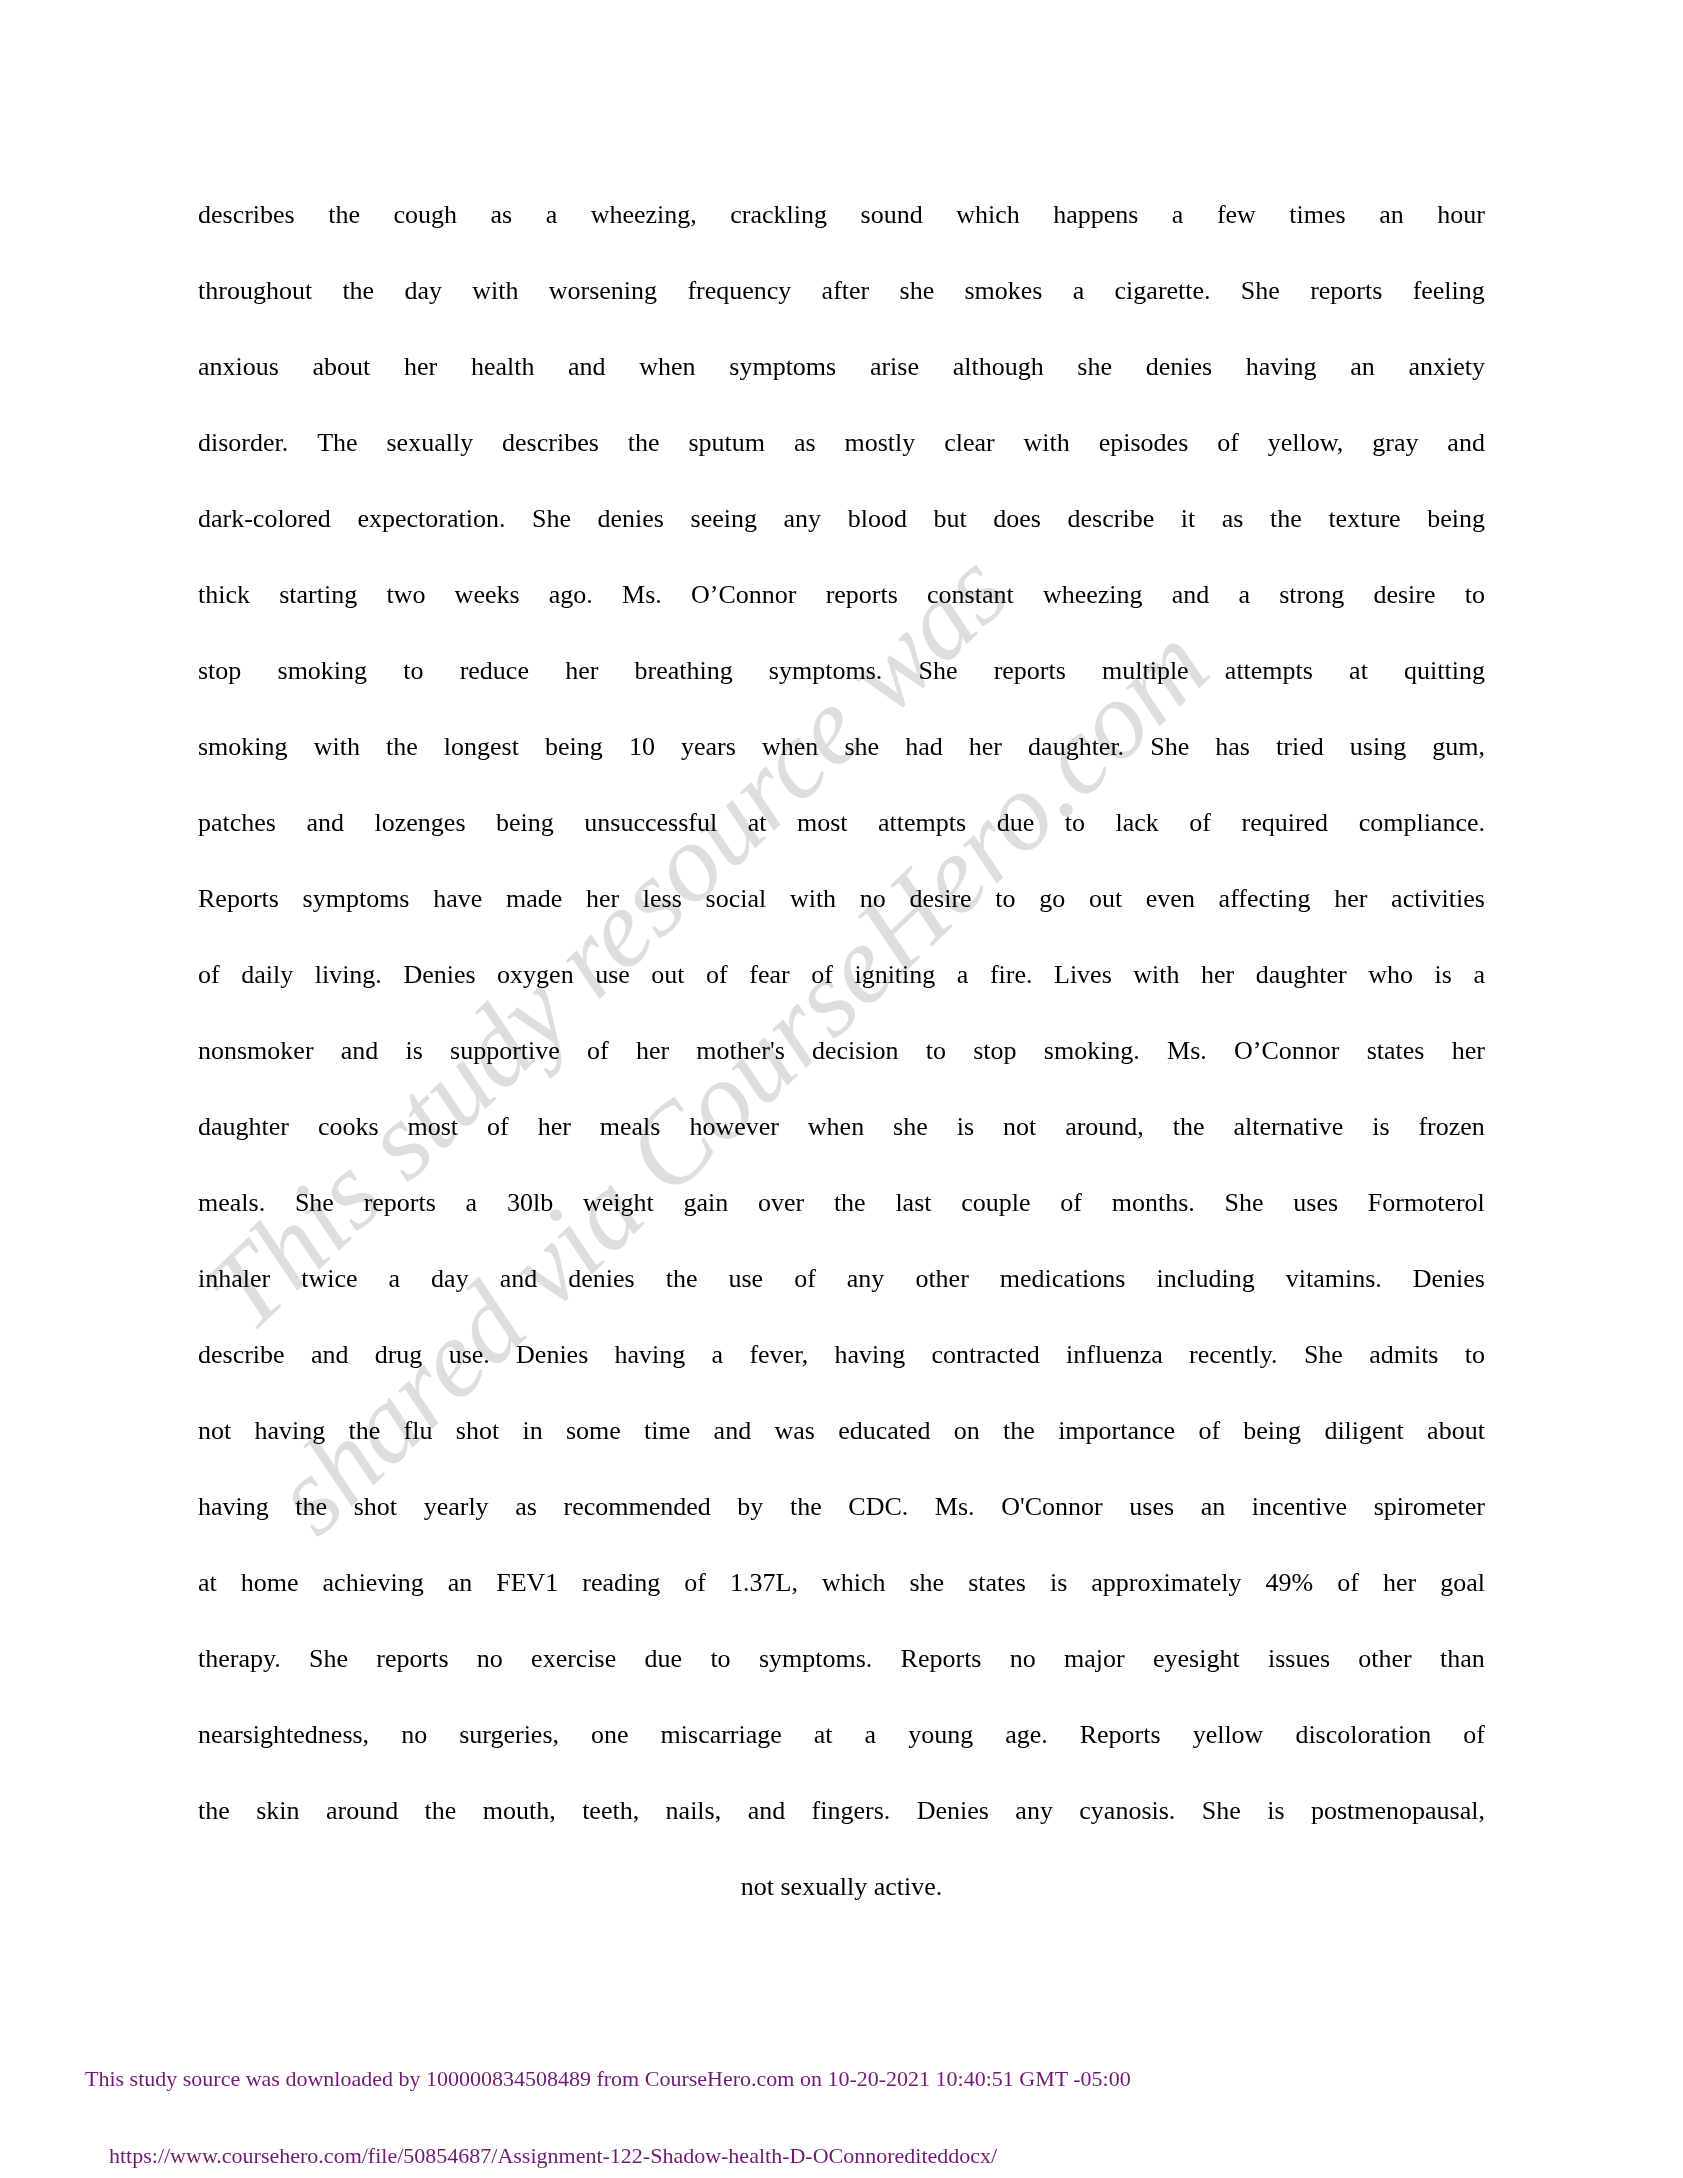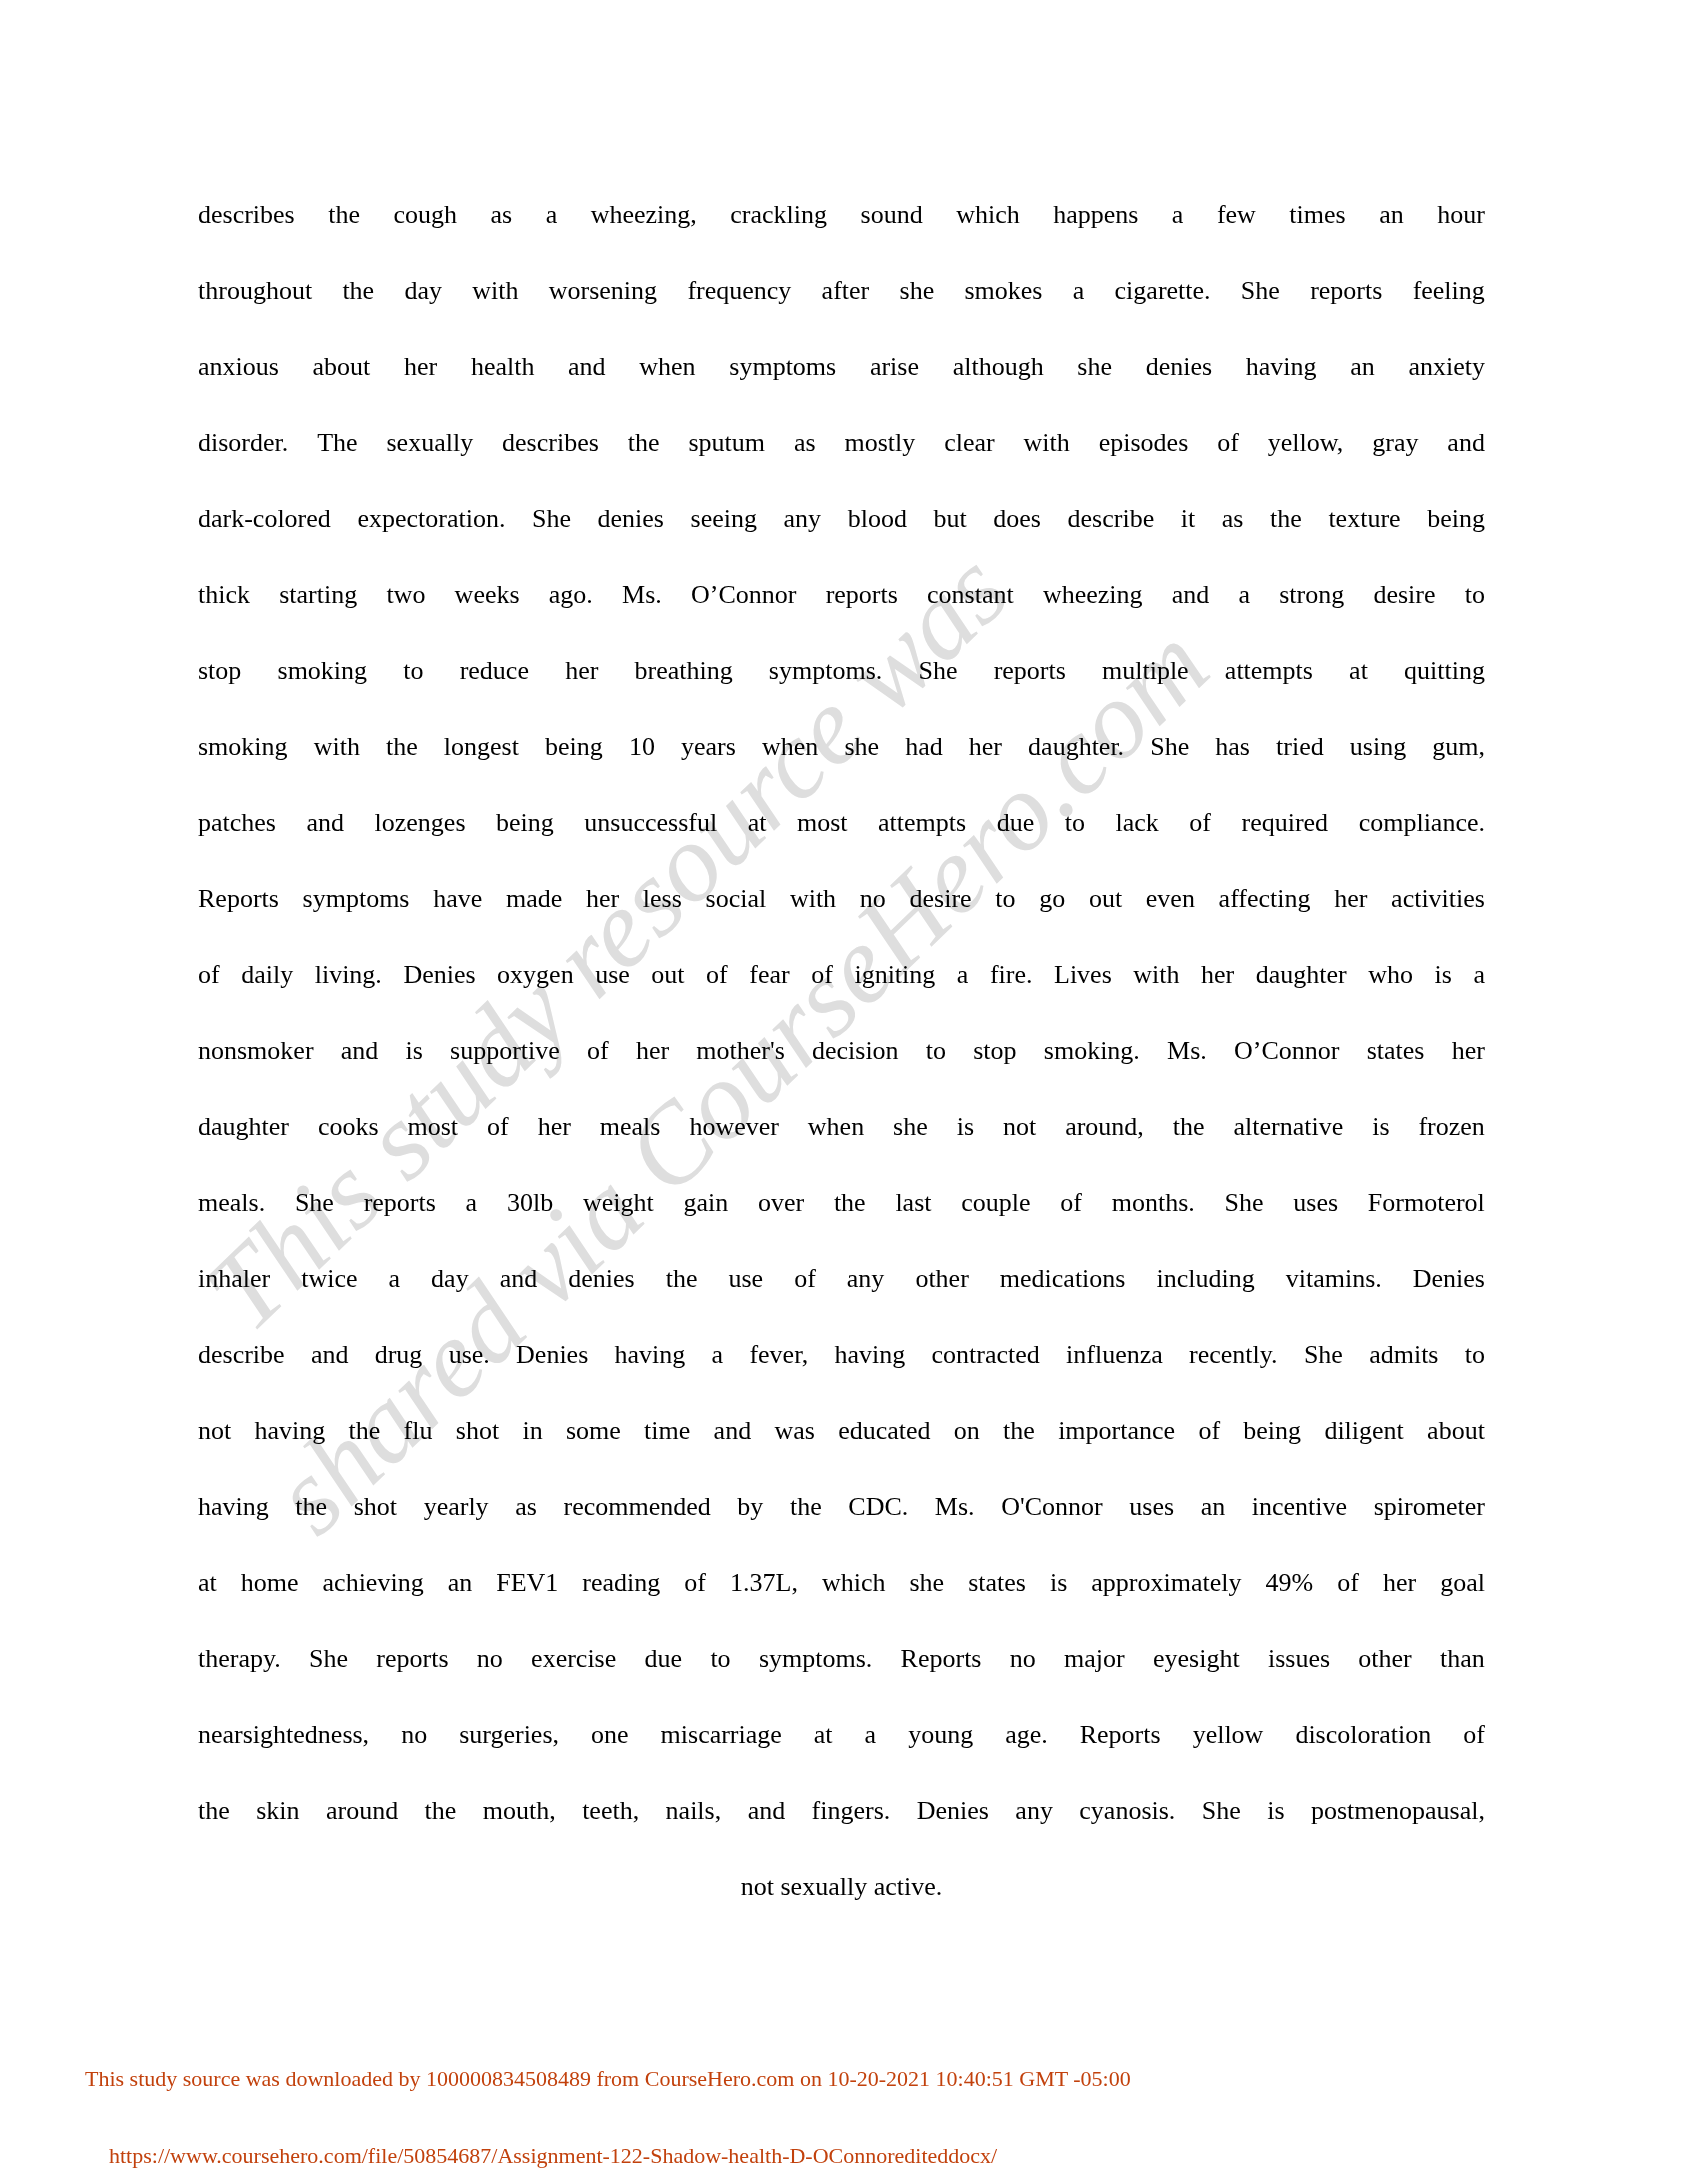--- a/index.html
+++ b/index.html
@@ -51,21 +51,21 @@
     display: block;
     text-align: center;
   }
 
   
   .footer-note, .footer-url {
     position: absolute;
     left: 85px;
     font-size: 22px;
     line-height: 27px;
-    color: #c2410c;
+    color: #701a75;
     z-index: 2;
     white-space: nowrap;
   }
   .footer-note { top: 2065px; }
   .footer-url  { top: 2142px; margin-left: 24px; }
 </style>
 </head>
 <body>
 
 <div class="page">

